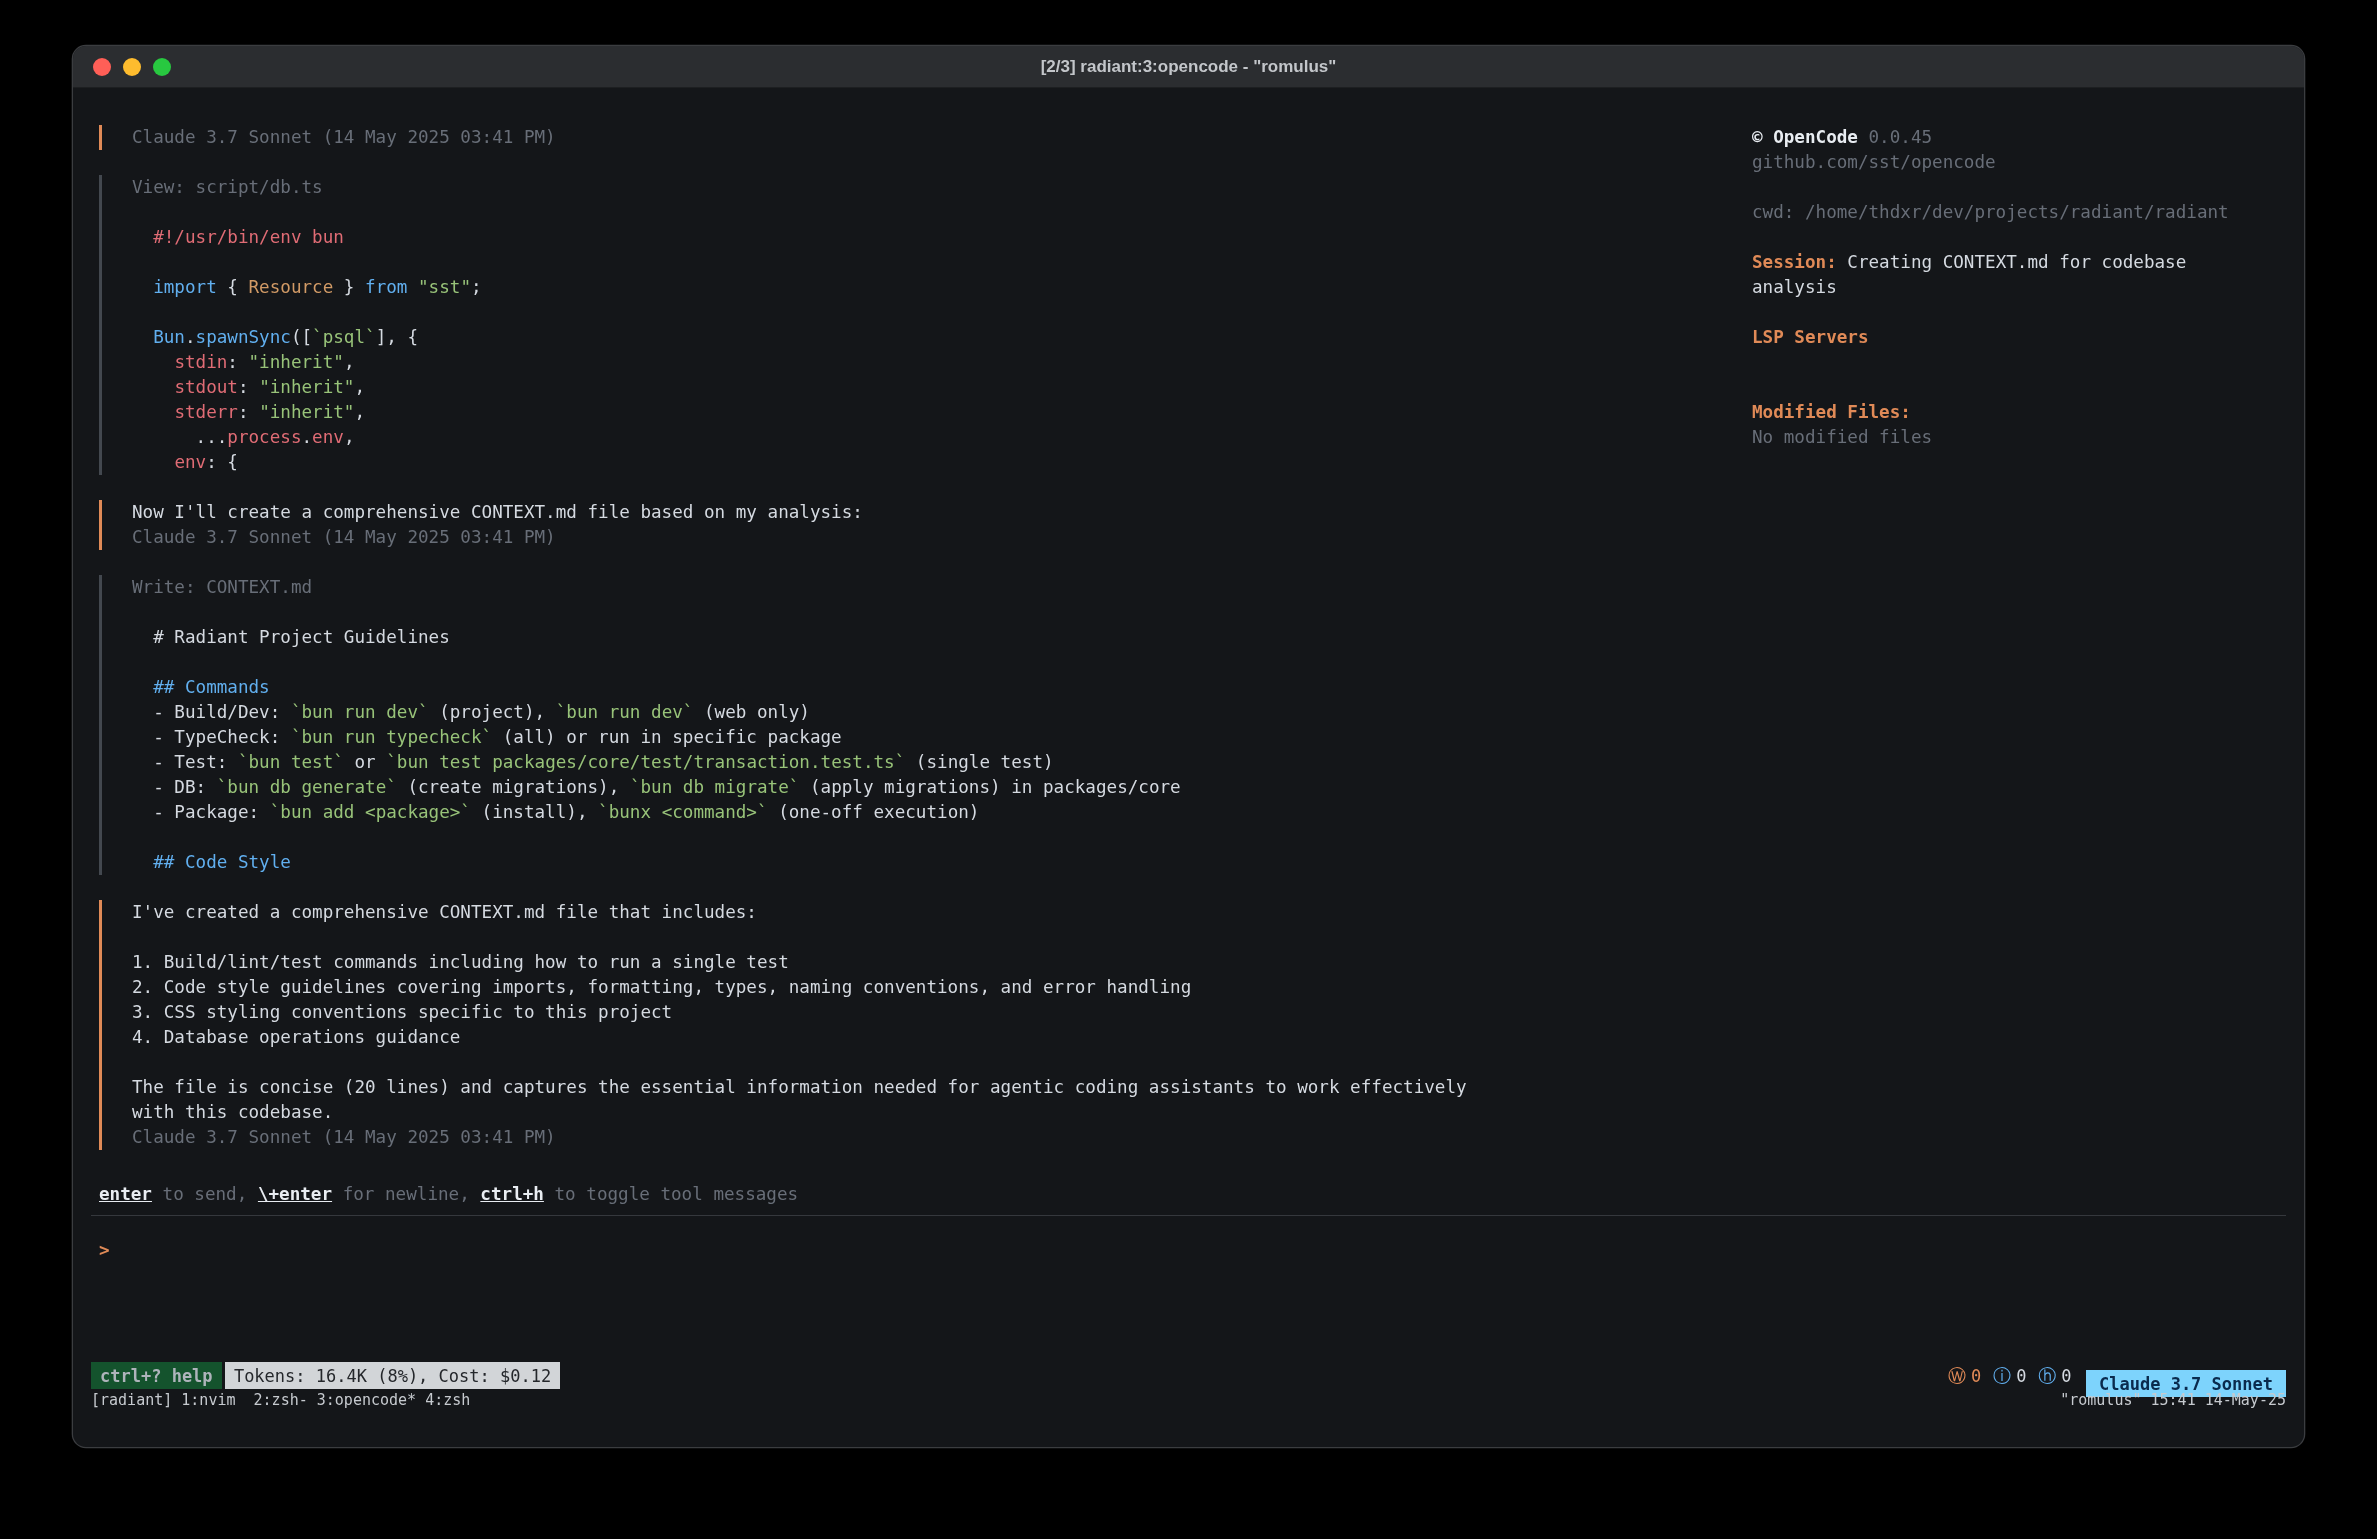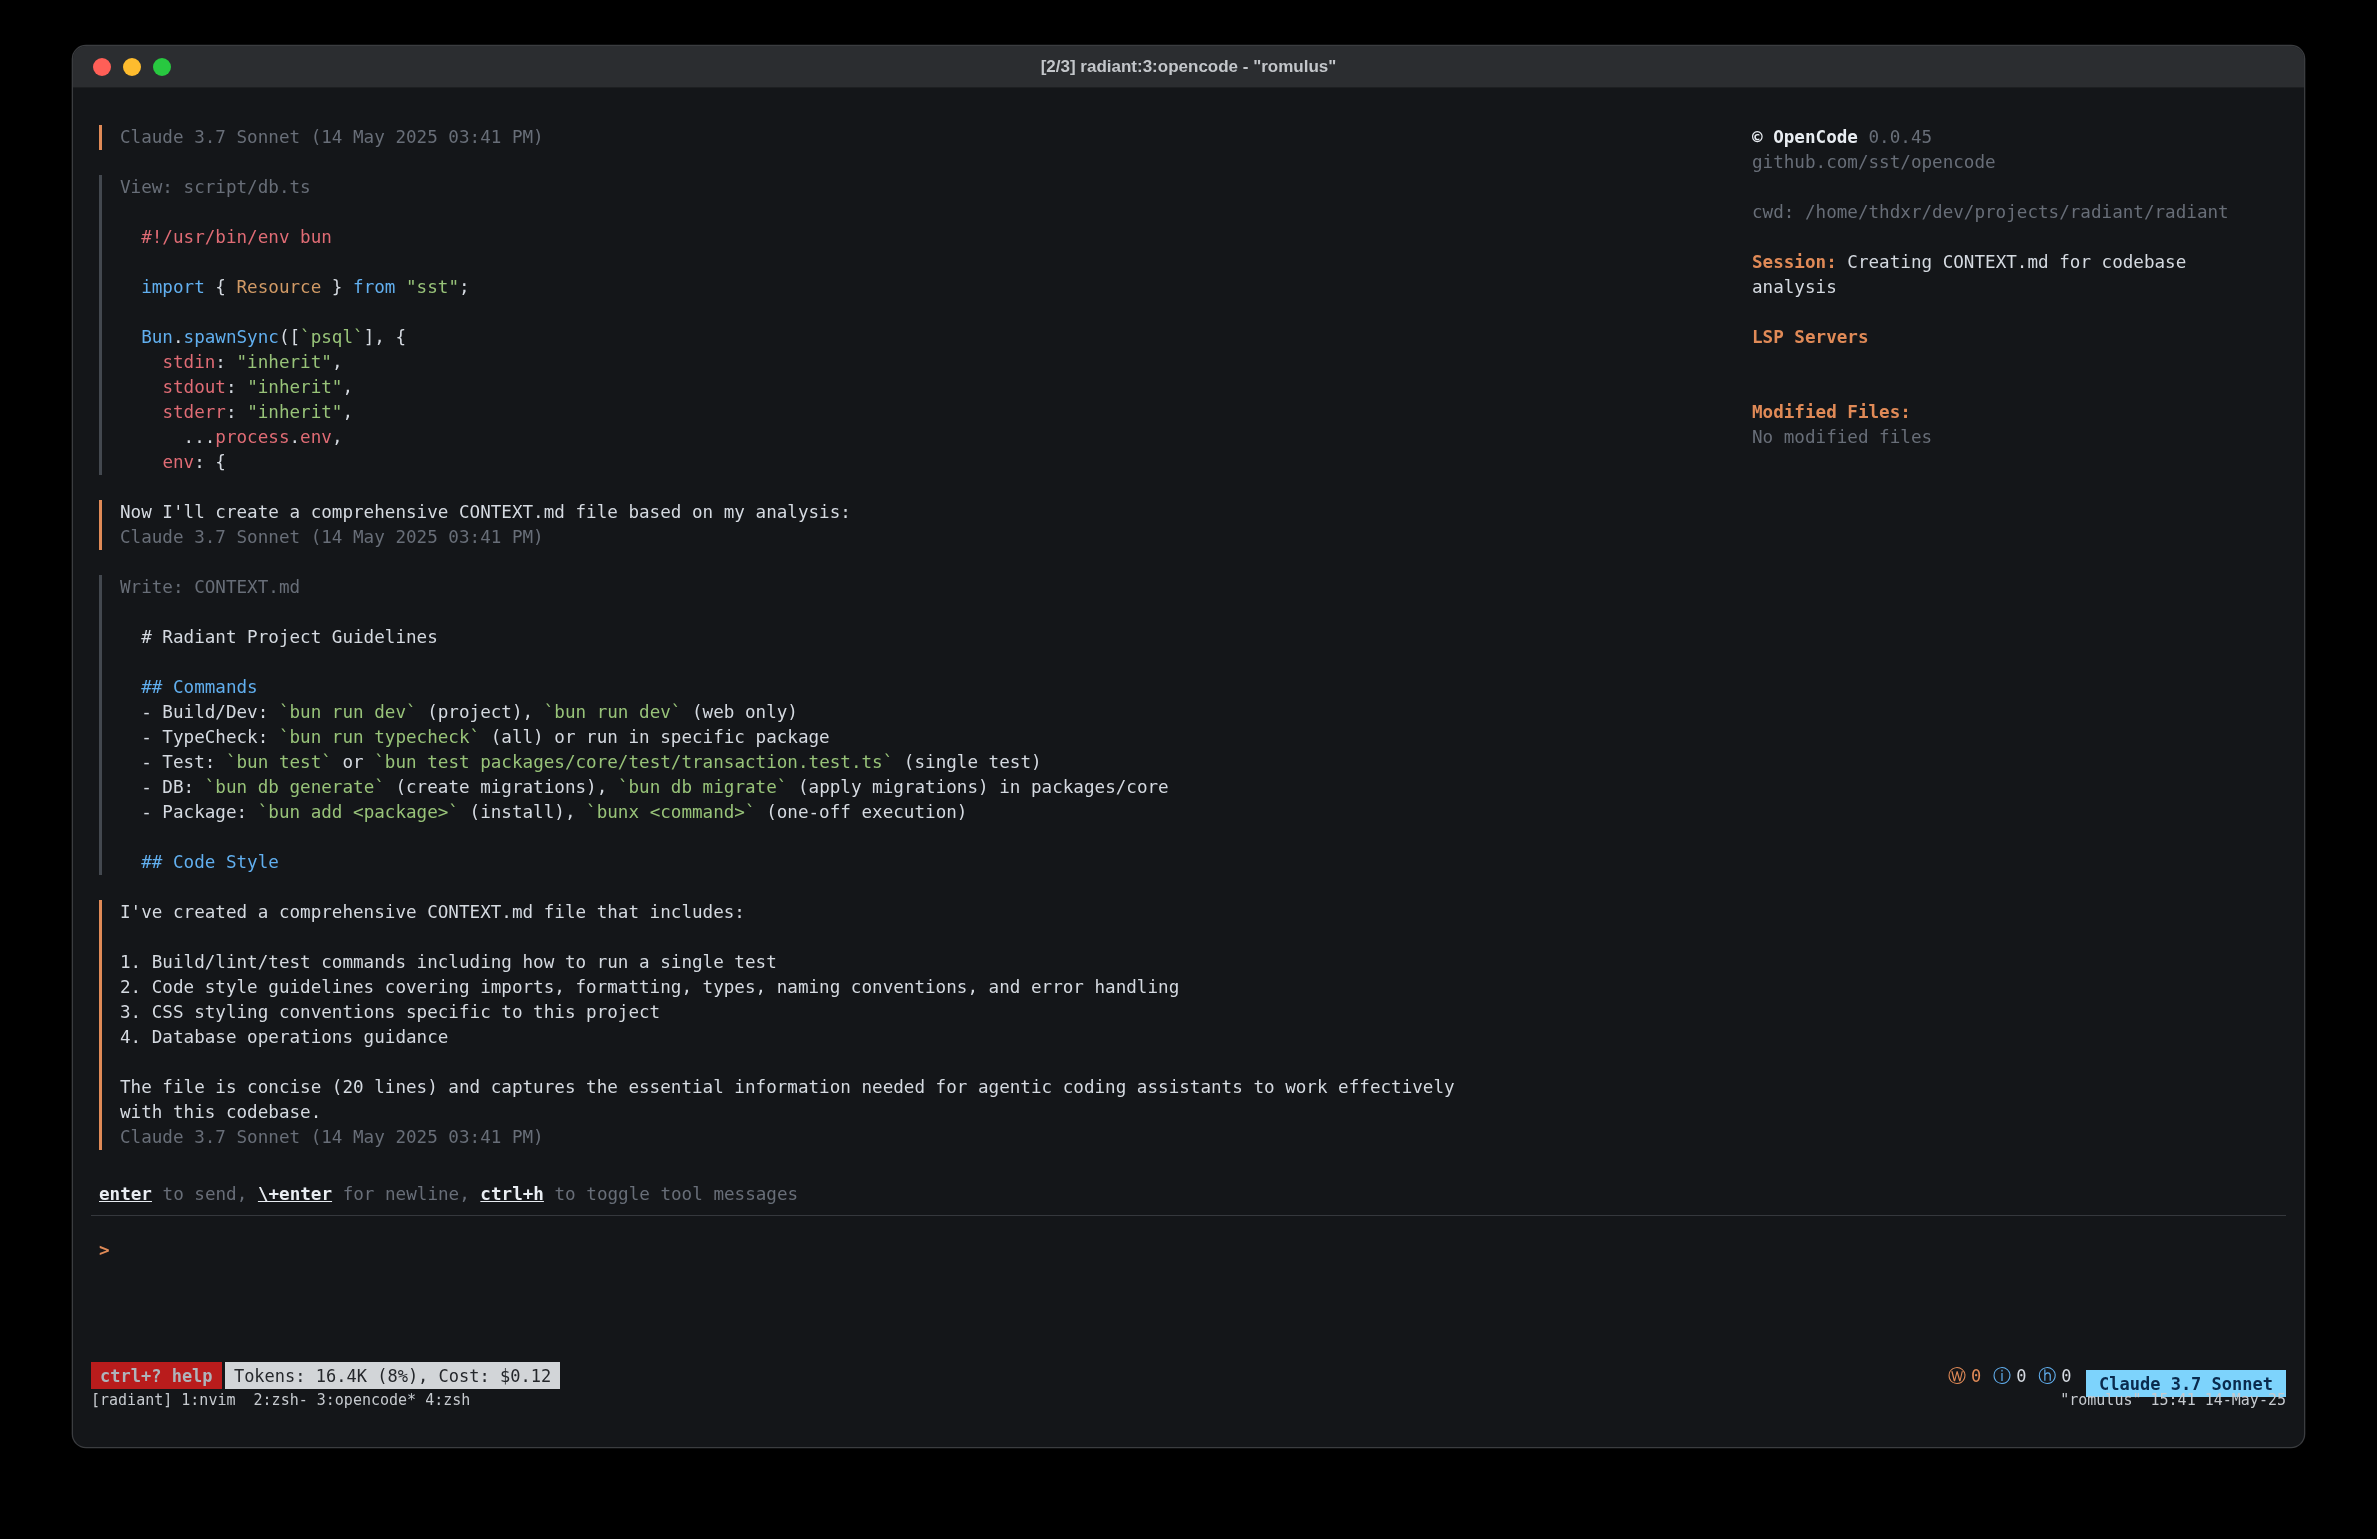--- a/index.html
+++ b/index.html
@@ -20,21 +20,21 @@
   .light.red{ background:#ff5f57; }
   .light.yellow{ background:#febc2e; }
   .light.green{ background:#28c840; }
   .title{ color:#c3c6ca; font-size:17px; font-weight:bold;
           font-family:"Liberation Sans","DejaVu Sans",sans-serif; }
 
   
   .content{ flex:1; display:flex; padding:37px 26px 0 26px; overflow:hidden;
             font-size:17.6px; line-height:25px; }
   .chat{ flex:1; min-width:0; color:#d5dae1; }
-  .block{ margin-bottom:25px; padding-left:18px; }
+  .block{ margin-bottom:25px; padding-left:30px; }
   .block.msg{ border-left:3.9px solid #e08a57; }
   .block.tool{ border-left:3.9px solid #43484f; }
   .line{ white-space:pre; }
 
   .seg-fg{ color:#d5dae1; }
   .seg-meta{ color:#686e78; }
   .seg-red{ color:#e06c75; }
   .seg-blue{ color:#61afef; }
   .seg-green{ color:#98c379; }
   .seg-orange{ color:#d19a66; }
@@ -58,21 +58,21 @@
   
   .help{ flex:none; padding:0 26px; font-size:17.6px; line-height:25px; margin-bottom:7.8px; }
   .separator{ flex:none; height:1.3px; background:#35383d; margin:0 18px; }
   .input-area{ flex:none; height:144px; padding:22px 26px; font-size:17.6px; line-height:25px; }
   .prompt{ color:#e08a57; font-weight:bold; }
 
   
   .statusbar{ flex:none; height:31px; display:flex; align-items:center;
               padding:0 18px; gap:3.3px; font-size:17px; }
   .chip{ padding:3.3px 9px; white-space:pre; }
-  .chip-help{ background:#b91c1c; color:#aeb4bb; font-weight:bold; }
+  .chip-help{ background:#14532d; color:#aeb4bb; font-weight:bold; }
   .chip-tokens{ background:#d2d5d8; color:#24272b; }
   .status-right{ margin-left:auto; display:flex; align-items:center; gap:14.4px; }
   .indicators{ display:flex; align-items:center; gap:11.7px; }
   .indicator{ display:flex; align-items:center; gap:5.2px; }
   .ind-icon{ font-size:18px; }
   .ind-count{ font-size:17px; }
   .chip-model{ background:#7dd3fc; color:#0a2a4d; font-weight:bold; padding:3.3px 13px;margin-top:16px; }
 
   
   .tmux{ flex:none; height:27px; display:flex; align-items:flex-start;

